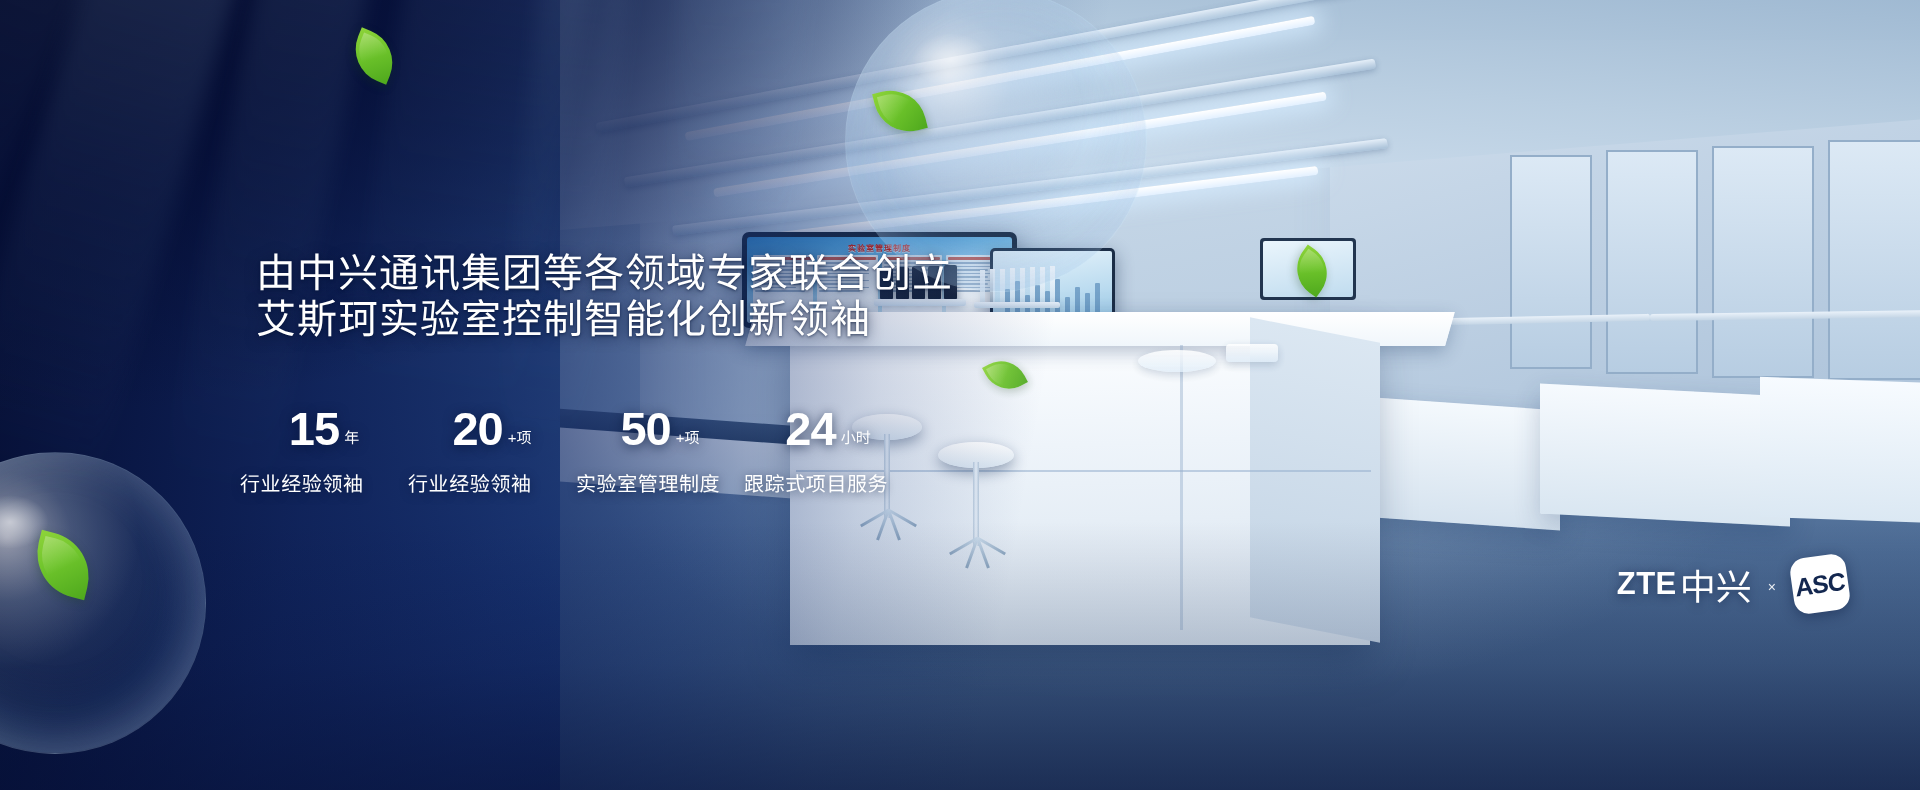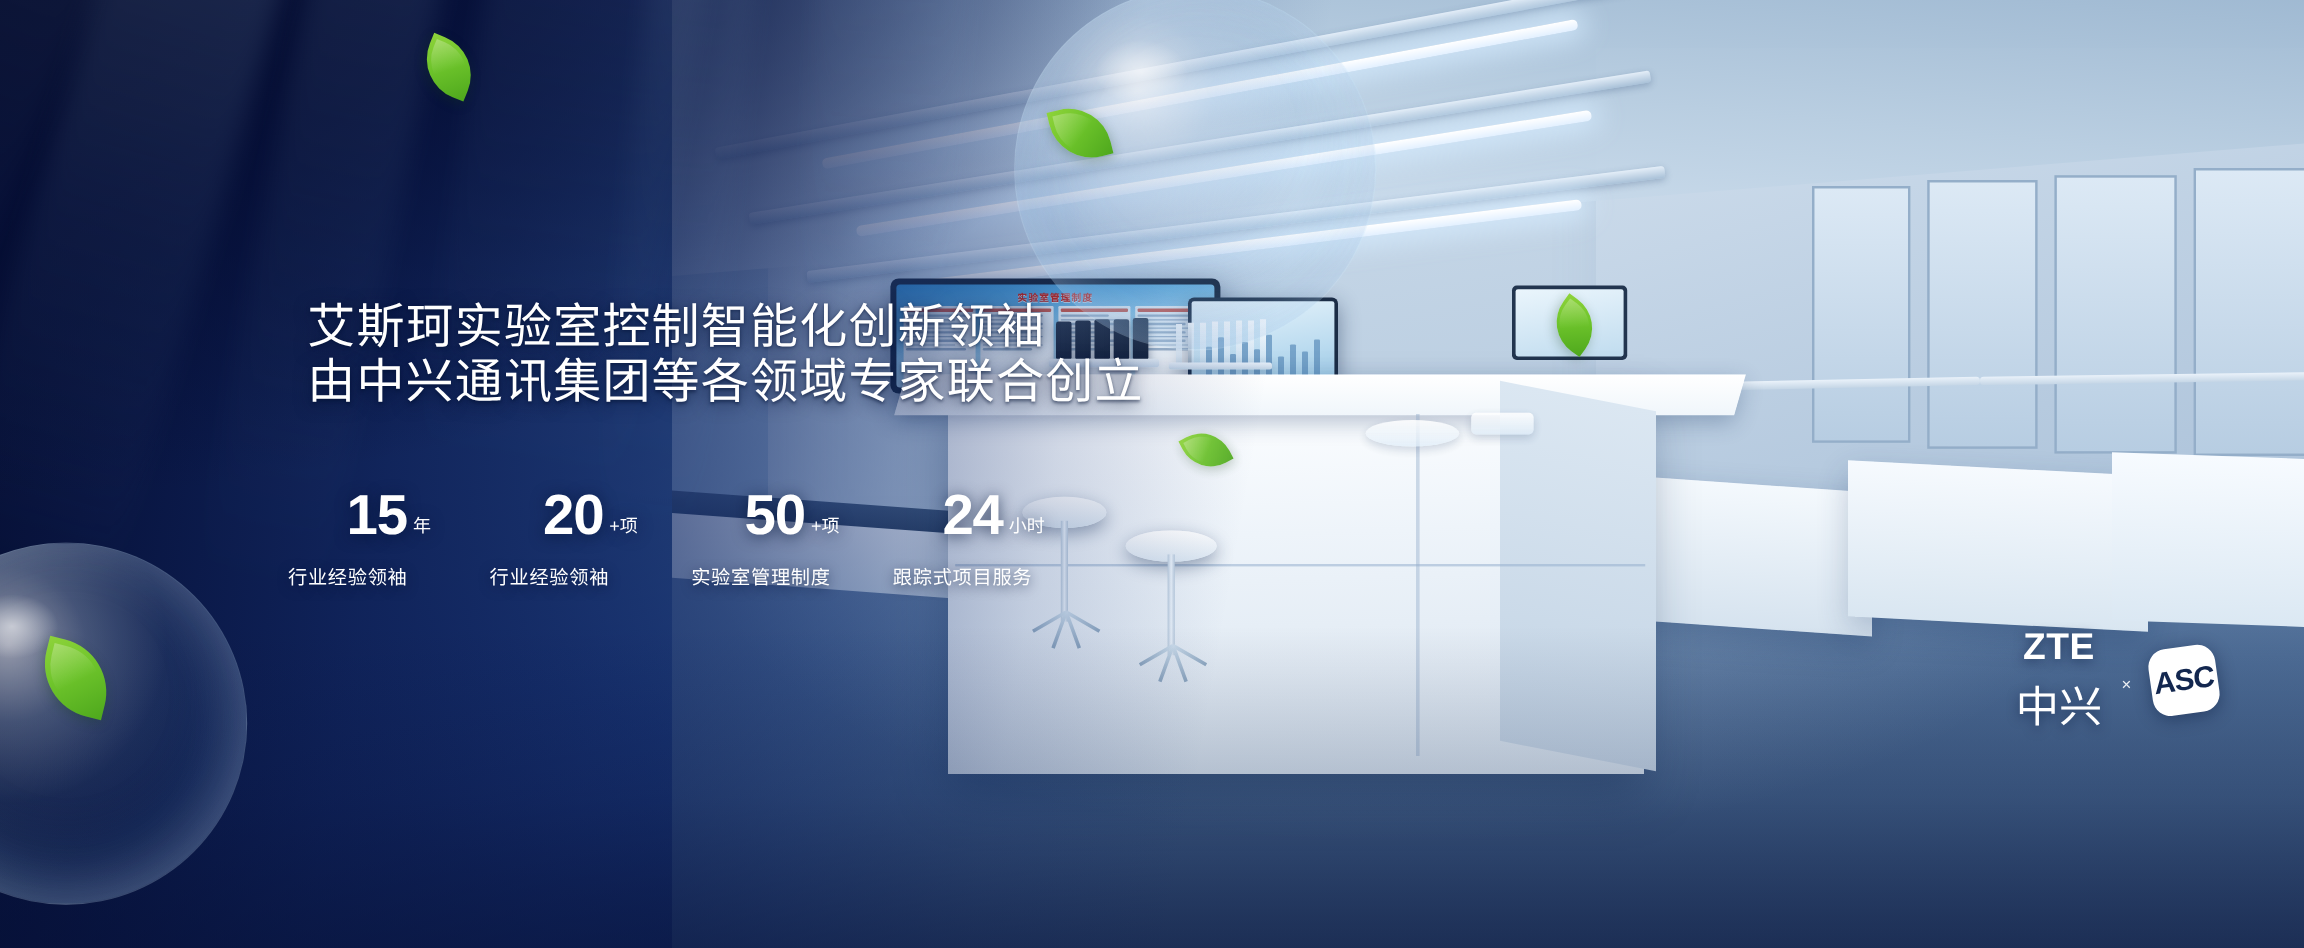--- a/index.html
+++ b/index.html
@@ -343,36 +343,35 @@
   .stat-num{
     font-size:47px;font-weight:bold;line-height:1;
     letter-spacing:-1px;
   }
   .stat-unit{
     font-size:15px;margin-left:5px;font-weight:500;
     position:relative;top:-2px;
   }
   .stat-label{
     margin-top:16px;
-    font-size:16px;
+    font-size:20px;
     letter-spacing:.6px;
     text-shadow:0 2px 10px rgba(4,18,52,.65);
   }
 
   
   .logo-lockup{
     position:absolute;right:72px;bottom:178px;
     display:flex;align-items:center;gap:14px;
   }
   .zte-logo{
     display:flex;align-items:center;gap:3px;
     color:#fff;
     font-size:31px;font-weight:bold;letter-spacing:.5px;
     text-shadow:0 2px 10px rgba(4,18,52,.55);
-    flex-direction:column;
   }
   .zte-cn{font-size:36px;font-weight:500;letter-spacing:0px;}
   .logo-x{
     color:#fff;font-size:14px;opacity:.9;margin:0 2px;
     position:relative;top:3px;
   }
   .asc-badge{
     width:56px;height:56px;border-radius:15px;
     background:#ffffff;
     transform:rotate(-8deg);
@@ -574,22 +573,22 @@
   <div class="bubble bub-bl"></div>
   <div class="leaf lf1"></div>
   <div class="leaf lf2"></div>
   <div class="leaf lf3"></div>
   <div class="leaf lf4"></div>
   <div class="leaf lf5"></div>
 
   <div class="content">
 
     <div class="headline">
+      <span class="hl-line">由中兴通讯集团等各领域专家联合创立</span>
       <span class="hl-line">艾斯珂实验室控制智能化创新领袖</span>
-      <span class="hl-line">由中兴通讯集团等各领域专家联合创立</span>
     </div>
 
     <div class="stats">
 
       <div class="stat">
         <div class="stat-top">
           <span class="stat-num">15</span>
           <span class="stat-unit">年</span>
         </div>
         <div class="stat-label">行业经验领袖</div>

